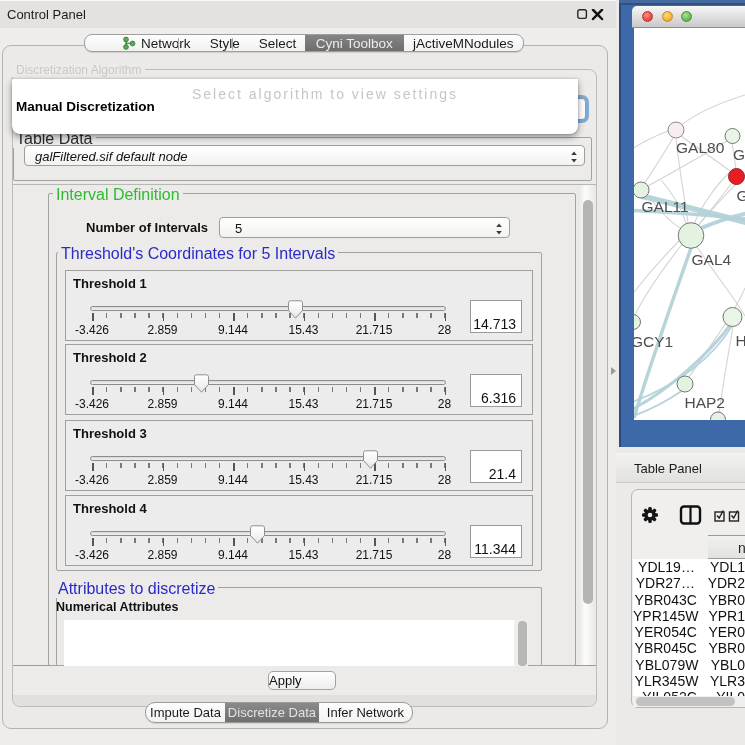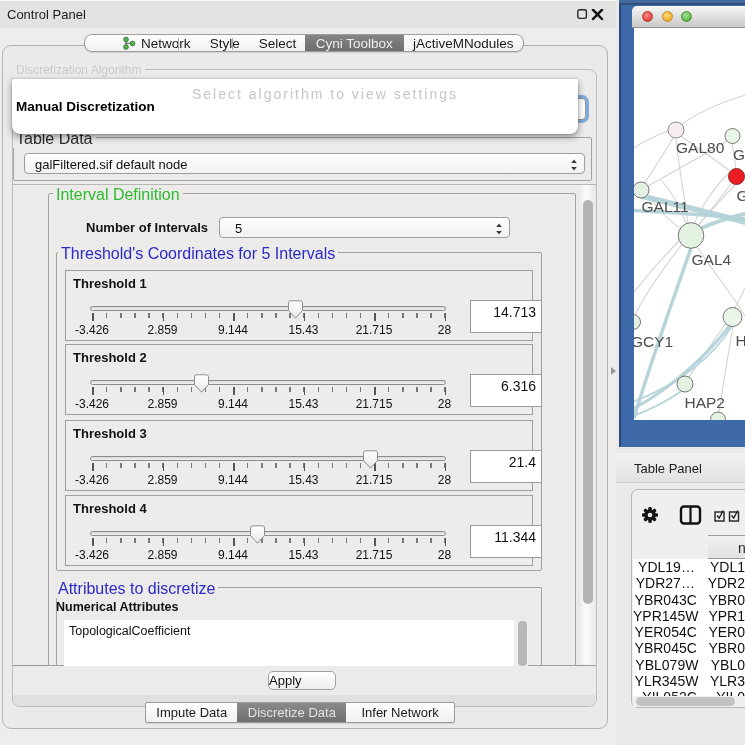--- a/index.html
+++ b/index.html
@@ -18,51 +18,51 @@
 #ghostTitle{left:12px;top:63px;font-size:12px;color:#c9c8c6;background:#ecebea;padding:0 4px;}
 
 #algoCombo{left:24px;top:98px;width:562px;height:22px;background:#fff;border:1px solid #979797;border-radius:4px;box-shadow:0 0 0 3px rgba(100,155,213,.8);}
 
 .group{position:absolute;border:1px solid #a2a2a1;}
 #gTable{left:13px;top:137px;width:579px;height:44px;border-radius:2px;}
 #gTableT{left:17px;top:130px;}
 .combo{position:absolute;background:linear-gradient(#ffffff,#f2f2f1);border:1px solid #9e9e9d;border-radius:4px;font-size:13px;color:#111;}
 .combo .cv{position:absolute;left:10px;top:3px;}
 .combo svg{position:absolute;right:6px;top:4px;}
-#comboTable{left:24px;top:153px;width:561px;height:21px;}
+#comboTable{left:24px;top:145px;width:561px;height:21px;font-style:italic;}
 
 #scrollPane{left:13px;top:184px;width:583px;height:482px;border-top:1px solid #b7b7b6;border-bottom:1px solid #9a9a99;background:#ecebea;}
 #vsbTrack{left:578px;top:185px;width:17px;height:480px;background:linear-gradient(90deg,#e7e6e5,#fcfcfb 45%,#e9e8e7);}
 #vsbThumb{left:583px;top:200px;width:10px;height:404px;border-radius:5px;background:#b4b4b3;}
 #gInterval{left:48px;top:193px;width:528px;height:473px;border-radius:2px;}
 #gIntervalT{left:56px;top:186px;color:#2fbb2f;}
 #lblNum{left:86px;top:220px;font-size:13px;font-weight:bold;color:#111;}
 #comboNum{left:219px;top:217px;width:291px;height:21px;}
 #gThresh{left:56px;top:252px;width:486px;height:319px;border-radius:2px;}
 #gThreshT{left:61px;top:245px;color:#2a2ac8;}
 #gAttr{left:56px;top:587px;width:486px;height:79px;border-bottom:none;border-radius:2px;}
 #gAttrT{left:61px;top:580px;color:#2a2ac8;}
 
 .tp{position:absolute;left:65px;top:0;width:468px;height:71px;border:1px solid #9f9f9e;background:#edecec;}
 .tp .tl{position:absolute;left:7px;top:5px;font-size:13px;font-weight:bold;color:#111;}
 .tp .track{position:absolute;left:24px;top:35px;width:356px;height:5px;border:1px solid #8b8b8a;border-radius:2.5px;background:linear-gradient(#d9d9d8,#f1f1f0);}
 .tp .ticksMin{position:absolute;left:25.5px;top:42px;width:355px;height:5px;background:repeating-linear-gradient(90deg,#787878 0 1.4px,transparent 1.4px 14.1px);}
 .tp .ticksMaj{position:absolute;left:25.5px;top:42px;width:355px;height:8px;background:repeating-linear-gradient(90deg,#565656 0 1.6px,transparent 1.6px 70.5px);}
 .tp .lb{position:absolute;top:52px;font-size:12px;font-weight:normal;color:#111;transform:translateX(-50%);}
-.tp .field{position:absolute;left:404px;top:29px;width:72px;height:33px;background:#fff;border:1.5px solid #9a9a99;font-size:14px;color:#111;text-align:right;padding:3px 5px 0 0;}
+.tp .field{position:absolute;left:404px;top:29px;width:52px;height:33px;background:#fff;border:1.5px solid #9a9a99;font-size:14px;color:#111;text-align:right;padding:15px 5px 0 0;}
 .thumb{position:absolute;top:29px;width:15px;height:19px;}
 
 #lblNumAttr{left:56px;top:600px;font-size:12.5px;font-weight:bold;color:#111;}
 #attrList{left:64px;top:620px;width:464px;height:46px;background:#fff;font-size:12.5px;color:#111;overflow:hidden;padding-top:4px;}
 #attrList div{height:15.7px;padding-left:5px;}
 #attrSb{left:514px;top:620px;width:14px;height:46px;background:#f0efee;}
 #attrSbT{left:518px;top:621px;width:8.5px;height:45px;border-radius:4px;background:#b7b7b6;}
 #applyBtn{left:268px;top:671px;width:68px;height:19px;border:1px solid #a2a2a1;border-radius:5px;background:linear-gradient(#ffffff,#ededec);font-size:13px;color:#111;text-align:left;line-height:17px;}
 #botStrip{left:13px;top:695px;width:583px;height:11px;background:#e1e0df;border-radius:0 0 8px 8px;}
-#tabsBot{left:145px;top:702px;width:310px;height:21px;border:1px solid #9b9b9a;border-radius:2px;background:linear-gradient(#fdfdfd,#f2f2f1);display:flex;overflow:hidden;box-shadow:0 1px 1px rgba(0,0,0,.1);text-align:right;}
+#tabsBot{left:145px;top:702px;width:268px;height:21px;border:1px solid #9b9b9a;border-radius:10px;background:linear-gradient(#fdfdfd,#f2f2f1);display:flex;overflow:hidden;box-shadow:0 1px 1px rgba(0,0,0,.1);text-align:right;}
 #tabsBot .seg{height:100%;display:flex;align-items:center;justify-content:center;font-size:13px;color:#1a1a1a;}
 #tabsBot .sel{background:linear-gradient(#8a8a8a,#6f6f6f);color:#e2e2e2;}
 
 #popup{left:12px;top:79px;width:566px;height:55px;background:#fff;border-radius:1px 1px 8px 8px;box-shadow:0 3px 7px rgba(0,0,0,.4),0 0 2px rgba(0,0,0,.25);font-size:13px;}
 #popup .r1{position:absolute;left:180px;top:7px;color:#c5c5c4;font-size:14px;letter-spacing:2px;}
 #popup .r2{position:absolute;left:4px;top:20px;font-weight:bold;font-size:13.5px;color:#000;}
 #popup .r3{position:absolute;left:4px;top:37px;font-size:13.5px;color:#000;}
 
 #rightBg{left:616px;top:0;width:129px;height:745px;background:#ebeae9;}
 #bluewin{left:619px;top:0;width:126px;height:447px;background:#3e69a8;border-left:2px solid #2c4a7c;}
@@ -195,21 +195,20 @@
  <svg class="thumb" style="left:184px" width="15" height="19" viewBox="0 0 15 19">
       <path d="M2.5 .8 h10 a2 2 0 0 1 2 2 v7.7 l-7 7.7 l-7 -7.7 v-7.7 a2 2 0 0 1 2 -2 z" fill="url(#gth)" stroke="#8f8f8f"></path>
     </svg>
  <div class="field">11.344</div>
   </div>
 
 <div class="abs group" id="gAttr"></div>
 <div class="gtitle" id="gAttrT" style="left:55px">Attributes to discretize</div>
 <div class="abs" id="lblNumAttr">Numerical Attributes</div>
 <div class="abs" id="attrList">
-    <div>TopologicalCoefficient</div>
   </div>
 <div class="abs" id="attrSb"></div><div class="abs" id="attrSbT"></div>
 <div class="abs" id="botStrip"></div>
 <div class="abs" id="applyBtn">Apply</div>
 <div class="abs" id="tabsBot">
  <div class="seg" style="width:95px">Impute Data</div>
  <div class="seg sel" style="width:113px">Discretize Data</div>
  <div class="seg" style="width:112px">Infer Network</div>
 </div>
 

